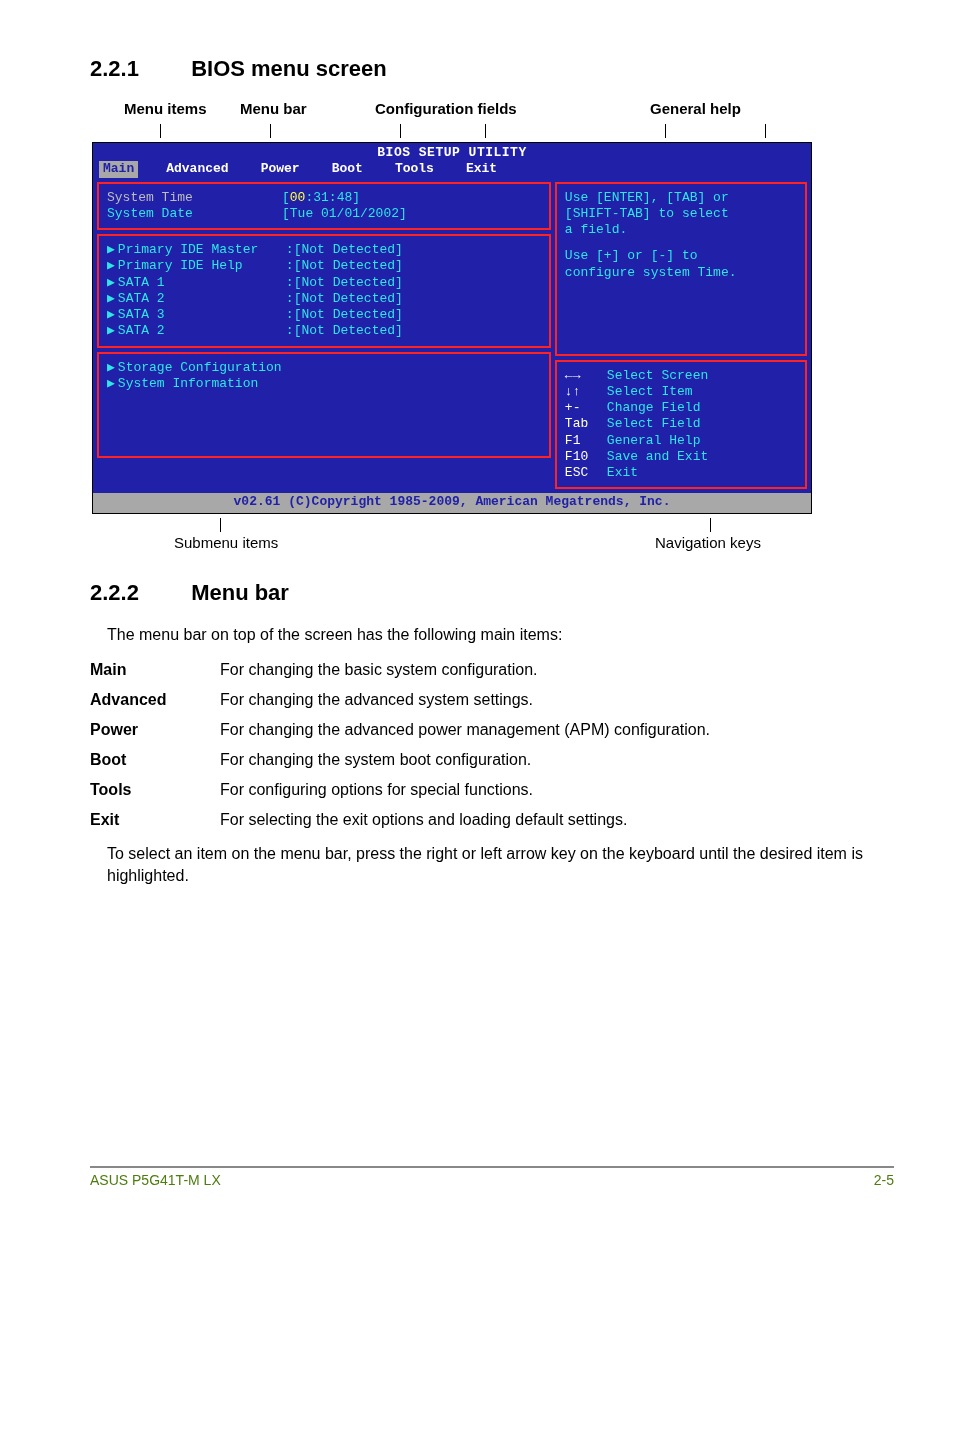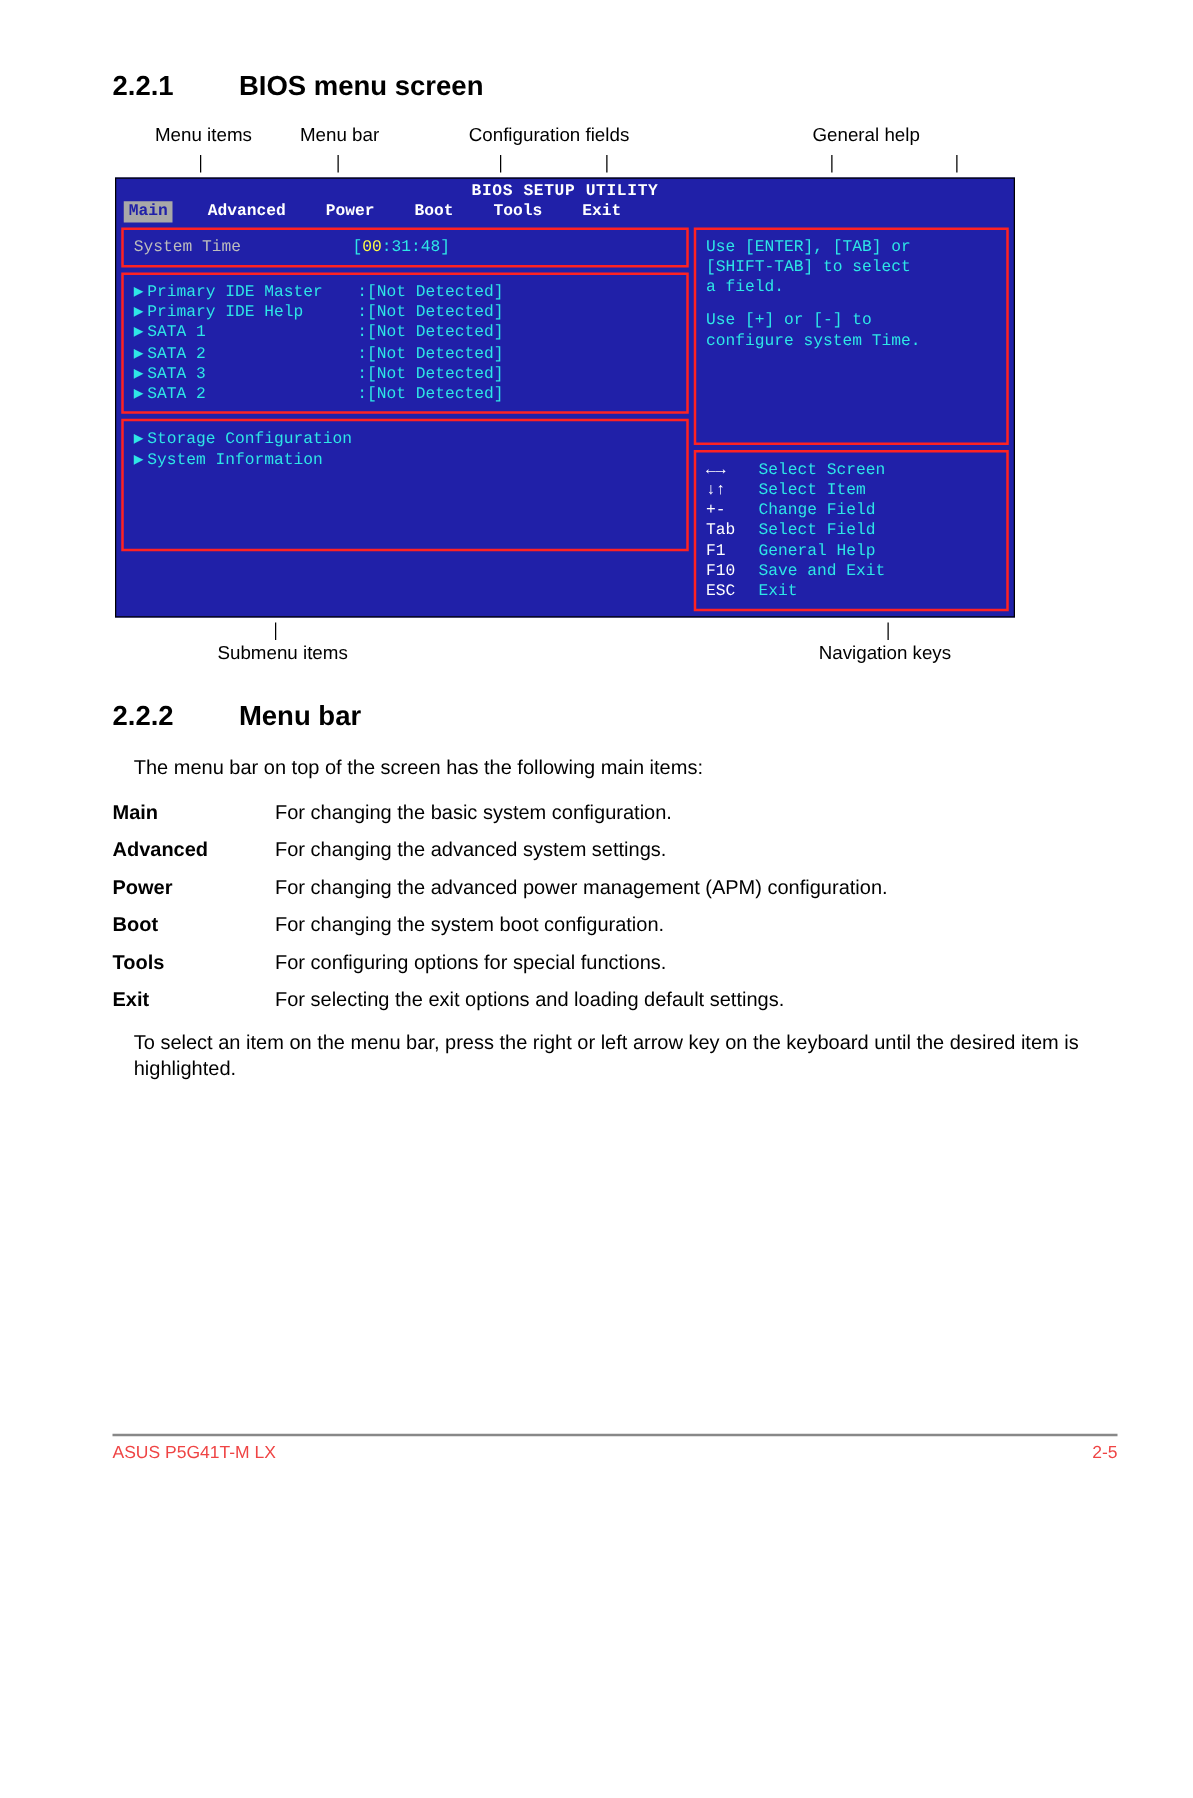--- a/index.html
+++ b/index.html
@@ -6,21 +6,21 @@
     margin:0; padding:0;
     font-family:Arial,Helvetica,sans-serif;
     background:#fff;
     width:954px;
     box-sizing:border-box;
     padding:40px 60px 50px 90px;
     color:#000;
   }
   h2{font-size:22px;font-weight:bold;margin:16px 0 18px 0}
   h2 .secnum{display:inline-block;width:95px}
-  .labels-row{display:flex;font-size:15px;font-weight:normal;margin-bottom:2px;position:relative;height:22px}
+  .labels-row{display:flex;font-size:15px;font-weight:bold;margin-bottom:2px;position:relative;height:22px}
   .labels-row span{position:absolute}
   .tick-row{height:18px;position:relative;margin-bottom:0}
   .tick{position:absolute;width:1px;height:14px;background:#000}
   
   .bios{
     margin-left:2px;
     width:718px; border:1px solid #000;
     background:#2020a8;
     font-family:"Courier New",monospace;
     font-size:13px; line-height:1.25;
@@ -45,21 +45,21 @@
   .tri{color:#2ee6e6;margin-right:3px}
   .bios-footer{background:#a8a8a8;color:#2020a8;font-weight:bold;text-align:center;padding:1px 0 2px 0}
   .bottom-labels{display:flex;margin-top:4px;font-size:15px;font-weight:normal;position:relative;height:34px}
   .bottom-labels .tick{top:0}
   .bottom-labels span{position:absolute;top:16px}
   
   .bodytext{font-size:16px;margin:8px 0 10px 17px;line-height:1.35}
   table.defs{border-collapse:collapse;margin:4px 0 8px 0}
   table.defs td{vertical-align:top;padding:6px 10px 6px 0;font-size:16px}
   table.defs td.key{font-weight:bold;width:120px}
-  .footer-line{border-top:2px solid #888;margin-top:280px;padding-top:4px;font-size:14px;display:flex;justify-content:space-between;color:#ef4444}
+  .footer-line{border-top:2px solid #888;margin-top:280px;padding-top:4px;font-size:14px;display:flex;justify-content:space-between;color:#4d7c0f}
 </style>
 </head>
 <body>
 
 <h2>
   <span class="secnum">2.2.1</span>
   <span>BIOS menu screen</span>
 </h2>
 
 <div class="labels-row">
@@ -87,20 +87,24 @@
     <span>Tools</span>
     <span>Exit</span>
   </div>
   <div class="bios-body">
     <div class="bios-left">
       <div class="panel">
         <div class="row">
             <span class="lbl grey">System Time</span>
           <span class="val">[<span class="yellow">00</span>:31:48]</span>
           </div>
+        <div class="row">
+            <span class="lbl cyan">System Date</span>
+          <span class="val">[Tue 01/01/2002]</span>
+          </div>
       </div>
       <div class="panel">
         <div class="row">
             <span class="tri">▶</span>
             <span class="lbl cyan" style="width:168px">Primary IDE Master</span>
             <span class="val">:[Not Detected]</span>
           </div>
         <div class="row">
             <span class="tri">▶</span>
             <span class="lbl cyan" style="width:168px">Primary IDE Help</span>
@@ -172,20 +176,21 @@
             <span class="white" style="width:42px">F10</span>
             <span class="cyan">Save and Exit</span>
           </div>
         <div class="row">
             <span class="white" style="width:42px">ESC</span>
             <span class="cyan">Exit</span>
           </div>
       </div>
     </div>
   </div>
+  <div class="bios-footer">v02.61 (C)Copyright 1985-2009, American Megatrends, Inc.</div>
 </div>
 
 <div class="bottom-labels">
   <div class="tick" style="left:130px"></div>
   <div class="tick" style="left:620px"></div>
   <span style="left:84px">Submenu items</span>
   <span style="left:565px">Navigation keys</span>
 </div>
 
 <h2 style="margin-top:28px">

